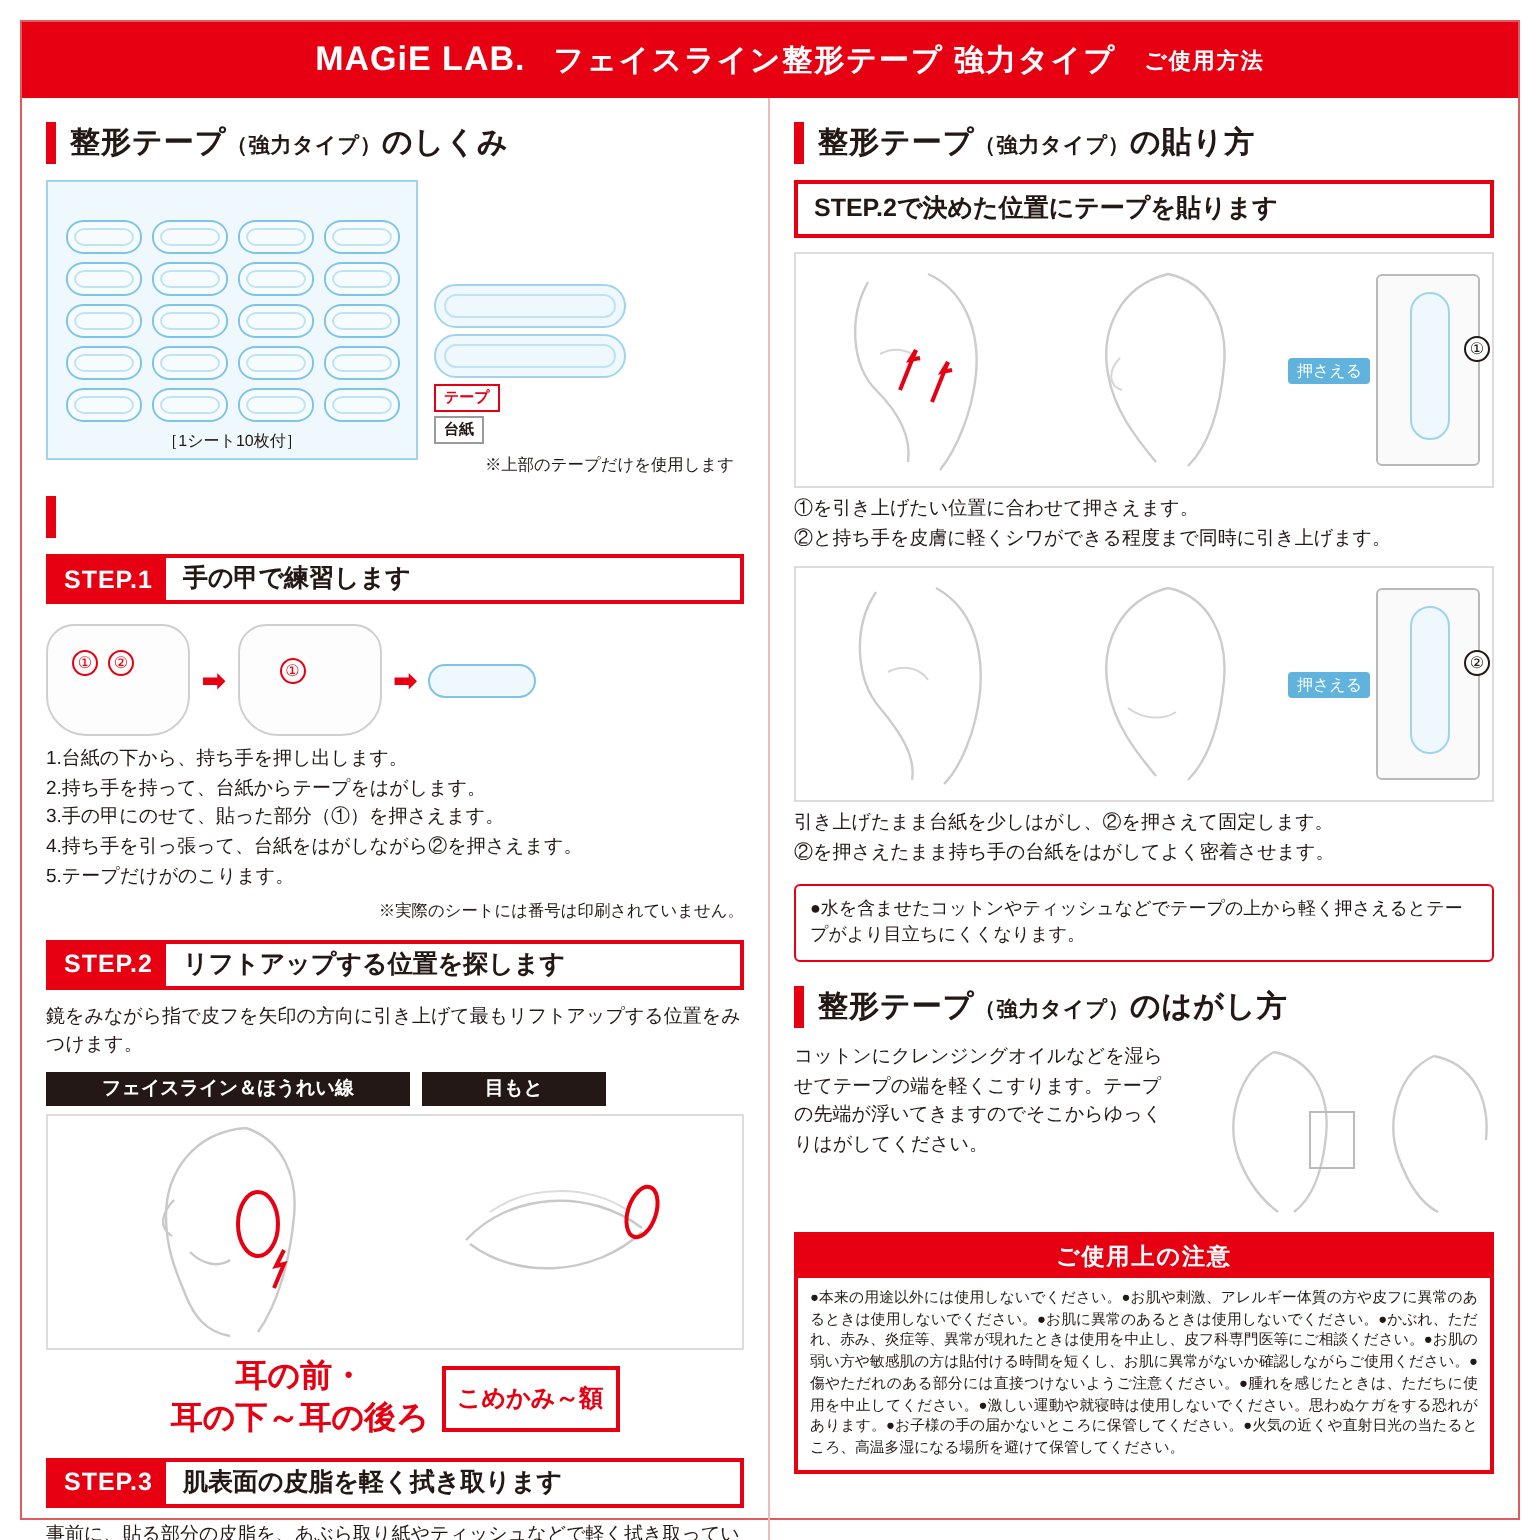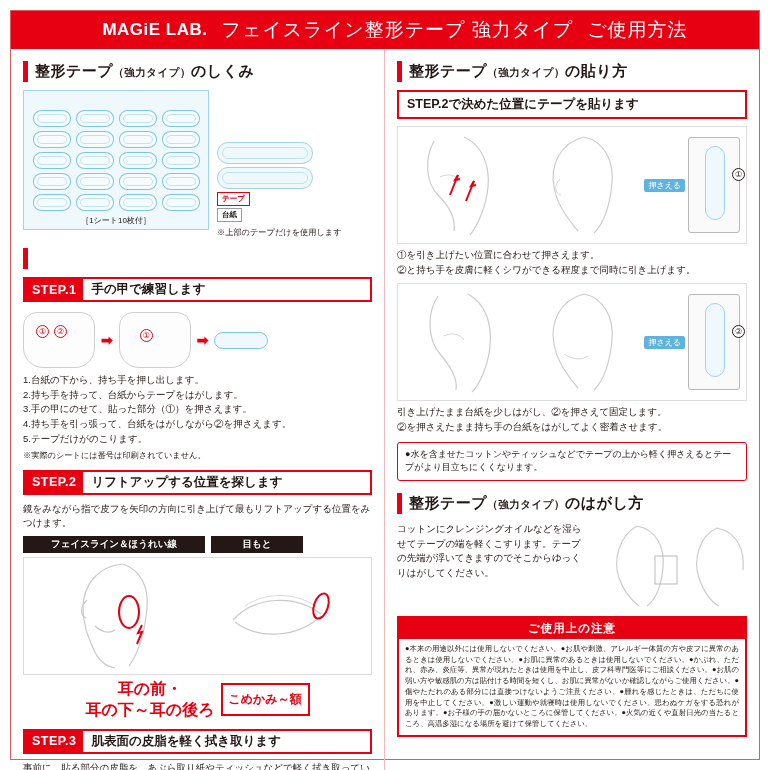--- a/index.html
+++ b/index.html
@@ -33,27 +33,27 @@
     justify-content:center;
     gap:14px;
     padding-left:20px;
   }
   .brand {
     font-size:17px;
     font-weight:bold;
     letter-spacing:0.5px;
   }
   .header-title {
-    font-size:19px;
-    font-weight:normal;
+    font-size:15px;
+    font-weight:bold;
     letter-spacing:1px;
   }
   .header-sub {
-    font-size:19px;
-    font-weight:normal;
+    font-size:11px;
+    font-weight:bold;
     letter-spacing:1px;
   }
   
   .cols {
     display:flex;
     height:739px;
   }
   .col {
     width:50%;
     padding:10px 12px;
@@ -113,20 +113,21 @@
   }
 
   
   .body-text {
     font-size:9.5px;
     line-height:1.55;
     color:#231815;
   }
   .note-right {
     font-size:8.2px;
+    text-align:right;
     color:#231815;
     margin-top:3px;
   }
 
   
   .sheet-area {
     display:flex;
     gap:8px;
     align-items:flex-start;
   }

